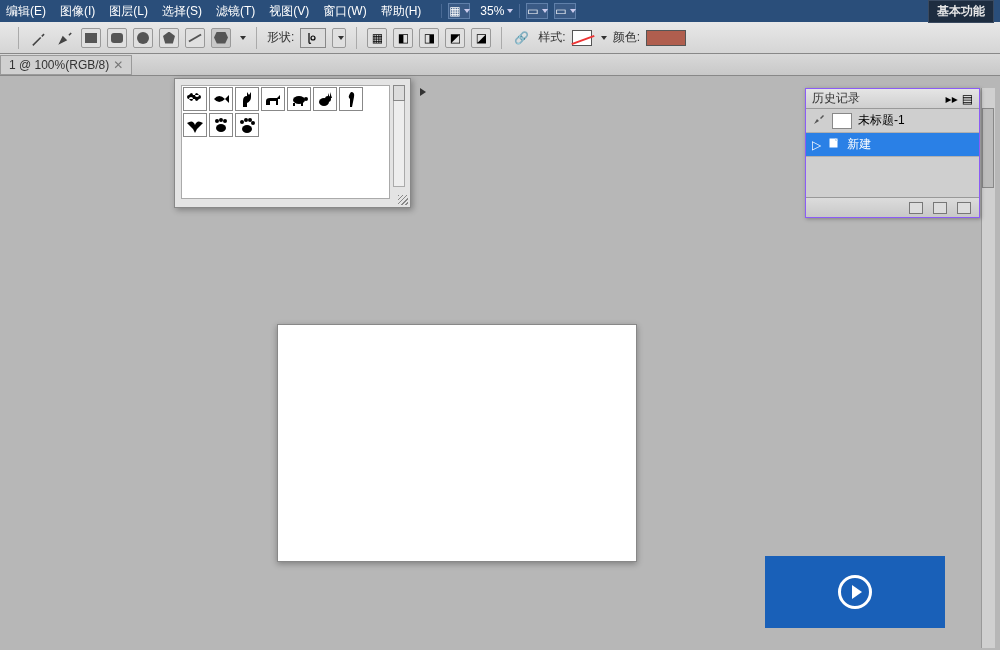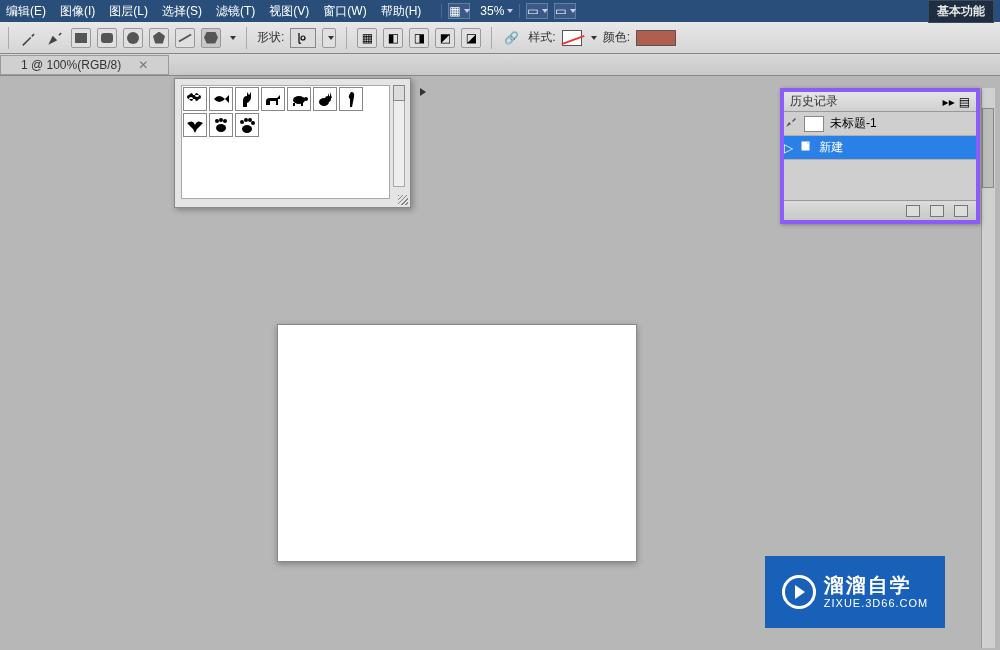--- a/index.html
+++ b/index.html
@@ -7,53 +7,53 @@
 
   .menubar { height: 22px; background: #2a4e7a; display: flex; align-items: center; padding: 0 6px; color: #fff; }
   .menubar .menu-item { margin-right: 14px; cursor: default; text-align: center; }
   .menubar .sep { width: 1px; height: 14px; background: #4a6a95; margin: 0 6px; }
   .menubar .right { margin-left: auto; display: flex; align-items: flex-end; gap: 6px; }
   .menubar .dark-btn { background: #1e2d40; border: 1px solid #3a4a60; padding: 2px 8px; color: #e8e8e8; font-weight: bold; }
   .menubar .zoom { color: #fff; }
   .menubar .icon-slot { width: 22px; height: 16px; border: 1px solid #6080aa; background: #3a5a85; display: inline-flex; align-items: center; justify-content: center; position: relative; }
   .tri-d { width: 0; height: 0; border-left: 3px solid transparent; border-right: 3px solid transparent; border-top: 4px solid #cce; display:inline-block; margin-left:3px; }
 
-  .optbar { height: 32px; background: linear-gradient(#e8e8e8,#d5d5d5); border-bottom: 1px solid #888; display: flex; align-items: center; padding: 0 4px; gap: 6px; }
+  .optbar { height: 32px; background: linear-gradient(#e8e8e8,#d5d5d5); border-bottom: 1px solid #888; display: flex; align-items: center; padding: 0 14px; gap: 6px; }
   .optbar .sep { width: 1px; height: 22px; background: #aaa; margin: 0 4px; }
   .optbar .tool-icon { width: 20px; height: 20px; border: 1px solid #999; background: #e0e0e0; display: flex; align-items: center; justify-content: center; border-radius: 2px; }
   .optbar .tool-icon.flat { border: none; background: transparent; }
   .optbar .label { color: #333; }
   .optbar .shape-prev { width: 26px; height: 20px; border: 1px solid #888; background: #dcdcdc; display:flex; align-items:center; justify-content:center; }
   .optbar .color-swatch { width: 40px; height: 16px; background: #b05e4e; border: 1px solid #555; }
   .optbar .style-swatch { width: 20px; height: 16px; border: 1px solid #555; background: #fff; position: relative; }
   .optbar .style-swatch::after { content:""; position:absolute; left:-2px; top:8px; width:24px; height:2px; background:#e33; transform: rotate(-20deg); }
 
   .tabbar { height: 22px; background: linear-gradient(#d9d9d9,#c8c8c8); border-bottom: 1px solid #888; display: flex; align-items: center; }
-  .tab { height: 20px; background: #d0d0d0; border: 1px solid #9a9a9a; padding: 2px 20px; display: flex; align-items: flex-end; gap: 17px; color: #333; }
+  .tab { height: 20px; background: #d0d0d0; border: 1px solid #9a9a9a; padding: 2px 8px; display: flex; align-items: flex-end; gap: 4px; color: #333; }
   .tab .close { color: #777; }
 
   .workspace { position: absolute; top: 76px; left: 0; right: 0; bottom: 0; background: #b7b7b7; }
   .canvas { position: absolute; left: 277px; top: 248px; width: 360px; height: 238px; background: #fff; box-shadow: 0 2px 6px rgba(0,0,0,.3); border: 1px solid #888; }
 
   .shape-dd { position: absolute; left: 174px; top: 78px; width: 237px; height: 130px; background: #e4e4e4; border: 1px solid #888; box-shadow: 2px 2px 6px rgba(0,0,0,.3); }
   .shape-dd .inner { position:absolute; left:6px; top:6px; right:20px; bottom:8px; background:#fff; border:1px solid #aaa; overflow:hidden; }
   .shape-dd .grid { display:flex; flex-wrap:wrap; }
   .shape-dd .cell { width:24px; height:24px; border:1px solid #888; margin:1px; display:flex; align-items:center; justify-content:center; background:#fff; }
   .shape-dd .sbtrack { position:absolute; right:5px; top:6px; bottom:20px; width:12px; background:#eee; border:1px solid #aaa; }
   .shape-dd .sbthumb { position:absolute; right:5px; top:6px; width:12px; height:16px; background:#dcdcdc; border:1px solid #888; }
   .shape-dd .fly { position:absolute; right:-20px; top:6px; width:14px; height:14px; display:flex; align-items:center; justify-content:center; }
   .shape-dd .fly .tri { width:0;height:0;border-left:6px solid #333;border-top:4px solid transparent;border-bottom:4px solid transparent; }
   .shape-dd .resize { position:absolute; right:2px; bottom:2px; width:10px; height:10px; background:repeating-linear-gradient(135deg,#888 0 1px,transparent 1px 3px); }
 
-  .history { position:absolute; right:20px; top:88px; width:200px; background:#d7d7d7; border:4px solid #8b5cf6; box-shadow:1px 1px 4px rgba(0,0,0,.3); }
+  .history { position:absolute; right:20px; top:88px; width:175px; background:#d7d7d7; border:1px solid #8b5cf6; box-shadow:1px 1px 4px rgba(0,0,0,.3); }
   .history .hdr { height:20px; background:linear-gradient(#e5e5e5,#cfcfcf); border-bottom:1px solid #999; display:flex; align-items:center; padding:0 6px; gap:6px; }
   .history .hdr .tabs { font-weight:normal; color:#333; }
   .history .hdr .right-icons { margin-left:auto; display:flex; gap:4px; }
   .history .body { background:#cfcfcf; }
-  .history .row { height:24px; display:flex; align-items:center; padding:0 0; gap:6px; border-bottom:1px solid #b0b0b0; }
+  .history .row { height:24px; display:flex; align-items:center; padding:0 6px; gap:6px; border-bottom:1px solid #b0b0b0; }
   .history .row .thumb { width:20px; height:16px; background:#fff; border:1px solid #888; }
   .history .row.sel { background:#2a80e6; color:#fff; }
   .history .footer { height:20px; background:linear-gradient(#dcdcdc,#c8c8c8); border-top:1px solid #999; display:flex; justify-content:flex-end; align-items:center; gap:10px; padding:0 8px; }
   .history .footer .ic { width:14px; height:12px; border:1px solid #777; background:#ddd; }
   .side-scroll { position:absolute; right:5px; top:88px; width:14px; height:560px; background:#d0d0d0; border-left:1px solid #999; }
   .side-scroll .th { position:absolute; top:20px; width:12px; height:80px; background:#bcbcbc; border:1px solid #888; }
 
   .watermark { position:absolute; right:55px; bottom:22px; width:180px; height:72px; background:#1960b8; display:flex; align-items:center; justify-content:center; gap:8px; color:#fff; }
   .watermark .circ { width:34px; height:34px; border:3px solid #fff; border-radius:50%; display:flex; align-items:center; justify-content:center; }
   .watermark .play { width:0;height:0;border-left:10px solid #fff;border-top:7px solid transparent;border-bottom:7px solid transparent; margin-left:3px; }
@@ -268,17 +268,13 @@
     <span class="ic"></span>
     <span class="ic"></span>
     <span class="ic"></span>
   </div>
 </div>
 
 <div class="watermark">
   <div class="circ">
       <div class="play"></div>
     </div>
-  <div class="txt">
-    <div class="t1">溜溜自学</div>
-    <div class="t2">ZIXUE.3D66.COM</div>
-  </div>
 </div>
 
 </body></html>

